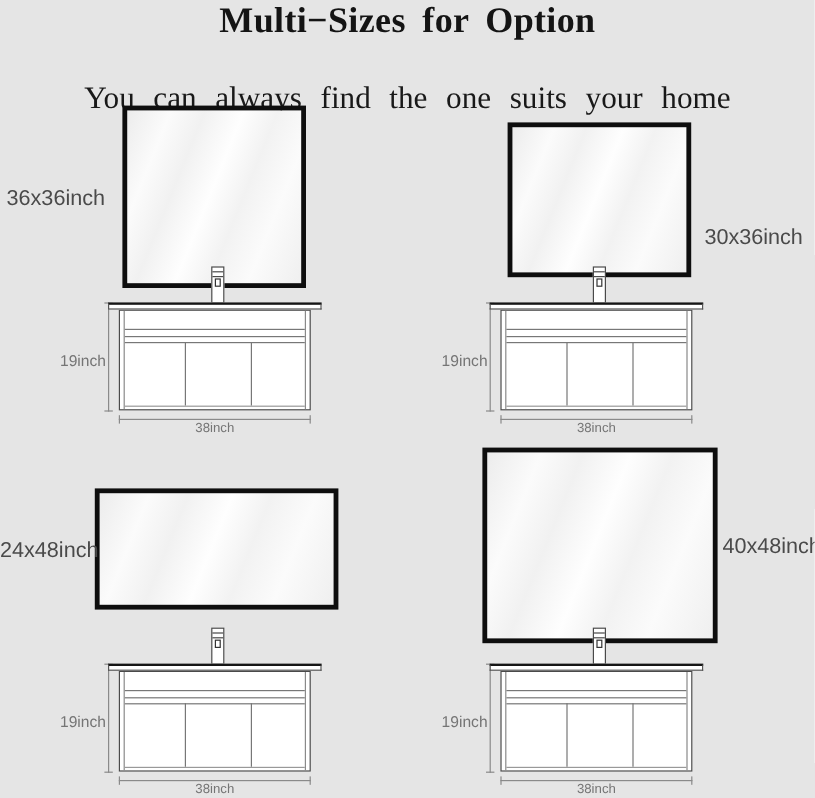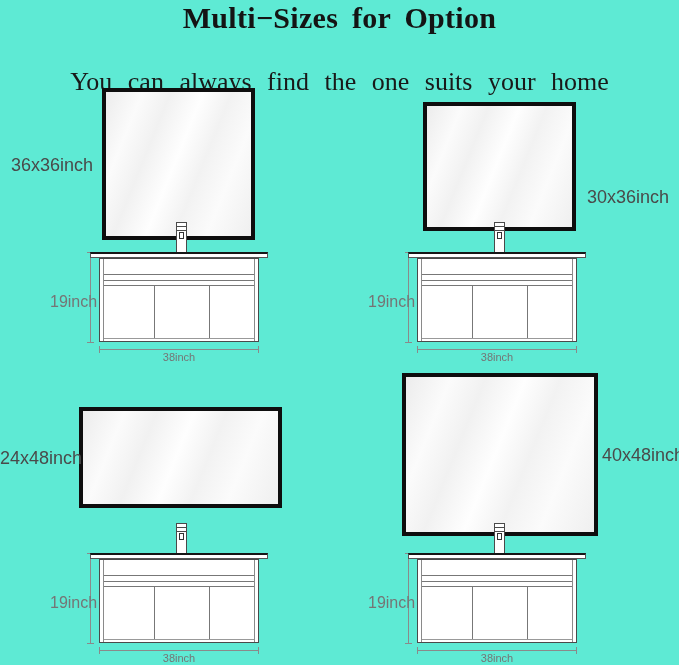--- a/index.html
+++ b/index.html
@@ -1,37 +1,37 @@
 <!DOCTYPE html>
 <html><head>
 <meta charset="utf-8">
 <style>
   html,body { margin:0; padding:0; background:#fff; }
-  .page { position:relative; width:679px; height:665px; background:#5eead4; overflow:hidden;
+  .page { position:relative; width:679px; height:665px; background:#e5e5e5; overflow:hidden;
           font-family:"Liberation Sans", sans-serif; }
 
   
   .title { position:absolute; top:1px; left:0; width:100%; text-align:center;
            font-family:"Liberation Serif", serif; font-weight:bold; font-size:30px;
            color:#141414; word-spacing:6px; letter-spacing:0.3px; }
   .subtitle { position:absolute; top:39px; left:0; width:100%; text-align:center;
               font-family:"Liberation Serif", serif; font-size:26px; color:#191919;
               word-spacing:9px;margin-top:28px; }
 
   
   .mirror { position:absolute; box-sizing:border-box; border:4px solid #0e0e0e; z-index:1;
             background:linear-gradient(112deg,#ececec 0%,#fbfbfb 18%,#f1f1f1 32%,
                        #fefefe 48%,#f2f2f2 62%,#fbfbfb 78%,#efefef 100%); }
   .m1 { left:102px; top:88px;  width:153px; height:152px; }
   .m2 { left:423px; top:102px; width:153px; height:129px; }
   .m3 { left:79px;  top:407px; width:203px; height:101px; }
   .m4 { left:402px; top:373px; width:196px; height:163px; }
 
   .size-label { position:absolute; font-size:18px; color:#4a4a4a; z-index:1; white-space:nowrap; }
-  .sl1 { left:0;     top:155px; width:93px; text-align:right; }
+  .sl1 { left:0;     top:155px; width:93px; text-align:center; }
   .sl2 { left:587px; top:155px;margin-top:32px; }
   .sl3 { left:0;     top:448px; width:76px; text-align:right; }
   .sl4 { left:602px; top:445px; }
 
   
   .vanity { position:absolute; width:178px; height:148px; z-index:2; }
   .v1 { left:90px;  top:222px; }
   .v2 { left:408px; top:222px; }
   .v3 { left:90px;  top:523px; }
   .v4 { left:408px; top:523px; }
@@ -67,21 +67,21 @@
   .dim-v::before, .dim-v::after { content:""; position:absolute; left:-3px; width:7px; height:1px;
                                   background:#8a8a8a; }
   .dim-v::before { top:0; }  .dim-v::after { bottom:0; }
 
   .dim-h { position:absolute; left:9px; top:127px; width:160px; height:1px; background:#8a8a8a; }
   .dim-h::before, .dim-h::after { content:""; position:absolute; top:-3px; width:1px; height:7px;
                                   background:#8a8a8a; }
   .dim-h::before { left:0; }  .dim-h::after { right:0; }
 
   .h-label { position:absolute; left:-40px; top:71px; width:36px; text-align:right;
-             font-size:16px; color:#757575; }
+             font-size:13px; color:#757575; }
   .w-label { position:absolute; left:9px; top:129px; width:160px; text-align:center;
              font-size:11px; color:#757575; }
 </style>
 </head>
 <body>
 
 <div class="page">
 
   <div class="title">Multi−Sizes for Option</div>
   <div class="subtitle">You can always find the one suits your home</div>

